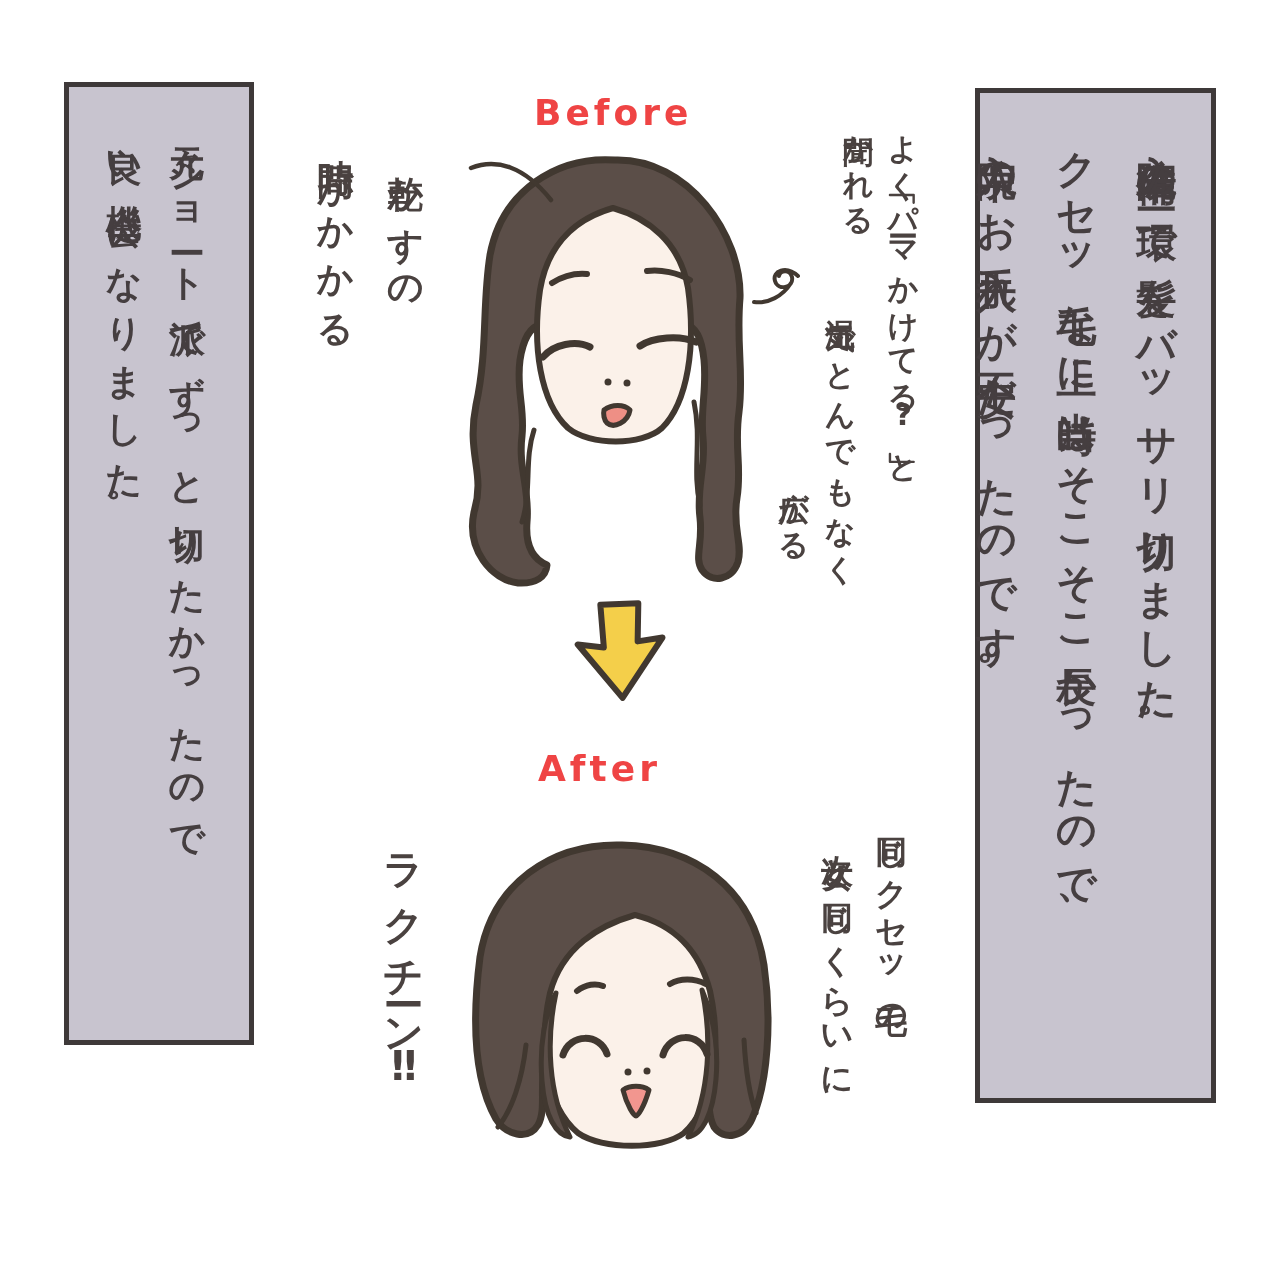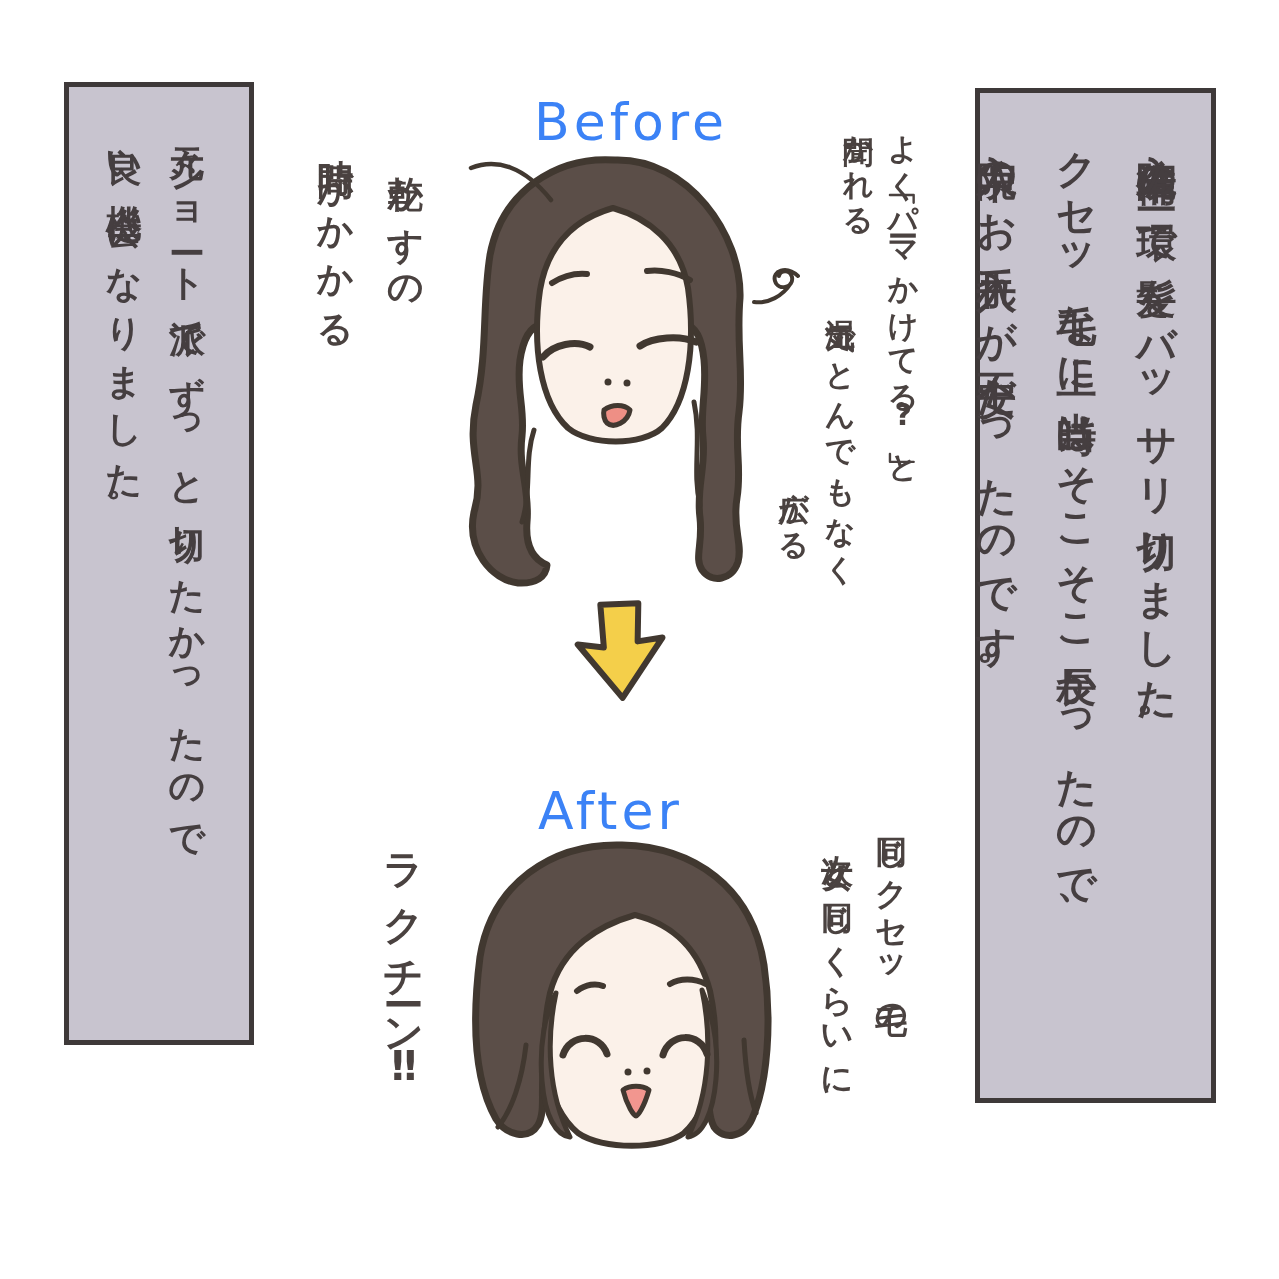--- a/index.html
+++ b/index.html
@@ -32,25 +32,25 @@
     padding:32px 30px 0 0;
     font-size:36px;letter-spacing:8px;line-height:1.75;
   }
   .panel-right{
     left:975px;top:88px;width:241px;height:1015px;
     padding:30px 14px 0 0;
     font-size:40px;letter-spacing:4px;line-height:2.0;
   }
   .fig-label{
     position:absolute;
-    font-weight:normal;font-size:52px;letter-spacing:4px;
-    color:#3b82f6;
+    font-weight:bold;font-size:36px;letter-spacing:4px;
+    color:#ef4444;
   }
   .label-before{left:534px;top:92px;}
-  .label-after{left:538px;top:781px;}
+  .label-after{left:538px;top:748px;}
   .anno-dry{left:300px;top:130px;font-size:36px;letter-spacing:7px;line-height:1.95;}
   .anno-dry .c0{margin-top:18px;}
   .anno-perm{left:836px;top:114px;font-size:30px;letter-spacing:1px;line-height:1.5;}
   .anno-humid{left:770px;top:296px;font-size:30px;letter-spacing:4px;line-height:1.55;}
   .anno-humid .c1{margin-top:172px;}
   .anno-easy{left:376px;top:826px;font-size:40px;letter-spacing:7px;line-height:1.4;}
   .anno-same{left:810px;top:812px;font-size:32px;letter-spacing:4px;line-height:1.7;}
   .anno-same .c1{margin-top:18px;}
   .figsvg{position:absolute;overflow:visible;}
 </style>

